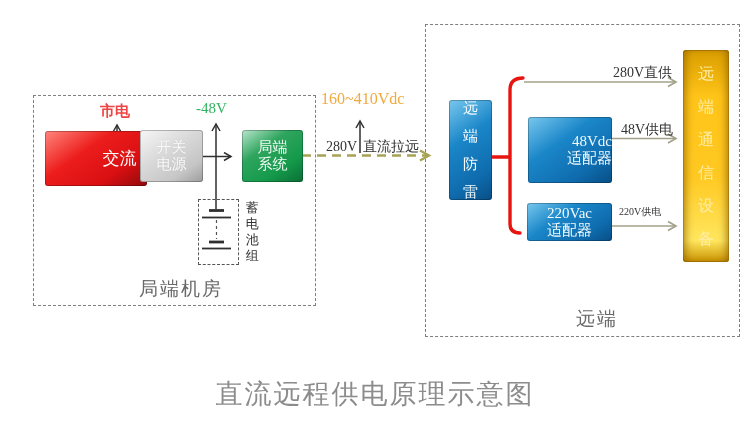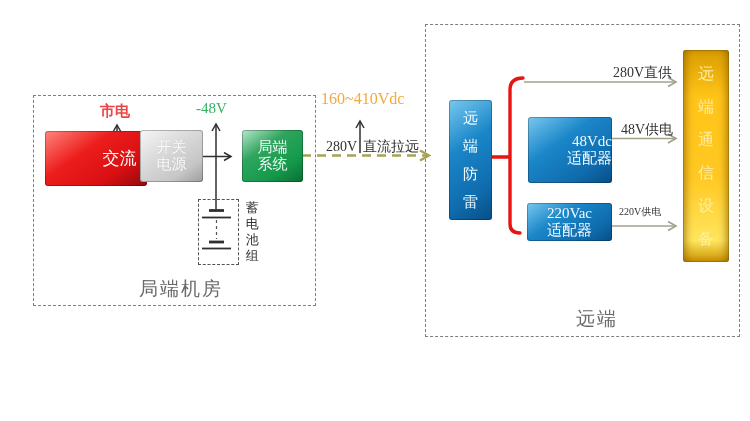--- a/index.html
+++ b/index.html
@@ -86,21 +86,21 @@
 
   <div class="lbl" style="left:100px;top:102px;font-size:15px;font-weight:600;color:#ef4444;">市电</div>
   <div class="lbl serif" style="left:196px;top:100px;font-size:15px;color:#2fb35f;">-48V</div>
   <div class="lbl vtext" style="left:245px;top:200px;font-size:13px;line-height:16px;color:#333;white-space:normal;">蓄电池组</div>
   <div class="lbl section-lbl" style="left:139px;top:276px;">局端机房</div>
 
   <div class="lbl serif" style="left:321px;top:90px;font-size:16px;color:#f2a93d;">160~410Vdc</div>
   <div class="lbl serif" style="left:326px;top:139px;font-size:14px;">280V</div>
   <div class="lbl" style="left:363px;top:138px;font-size:14px;">直流拉远</div>
 
-  <div class="b3d blue3d" style="left:449px;top:100px;width:43px;height:120px;font-size:15px;">
+  <div class="b3d blue3d" style="left:449px;top:100px;width:43px;height:100px;font-size:15px;">
     <span class="vtext" style="line-height:28px;white-space:normal;">远端防雷</span>
   </div>
 
   <div class="b3d blue3d" style="left:528px;top:117px;width:84px;height:66px;font-size:15px;align-items:flex-end;">
     <span class="serif">48Vdc</span>
     <span>适配器</span>
   </div>
 
   <div class="b3d blue3d" style="left:527px;top:203px;width:85px;height:38px;font-size:15px;">
     <span class="serif">220Vac</span>
@@ -109,14 +109,15 @@
 
   <div class="b3d yellow3d" style="left:683px;top:50px;width:46px;height:212px;font-size:16px;">
     <span class="vtext" style="line-height:33px;white-space:normal;">远端通信设备</span>
   </div>
 
   <div class="lbl serif" style="left:613px;top:64px;font-size:14px;">280V直供</div>
   <div class="lbl serif" style="left:621px;top:121px;font-size:14px;">48V供电</div>
   <div class="lbl serif" style="left:619px;top:205px;font-size:10px;text-align:right;">220V供电</div>
   <div class="lbl section-lbl" style="left:576px;top:306px;">远端</div>
 
+  <div class="title">直流远程供电原理示意图</div>
 
 </div>
 
 </body></html>

